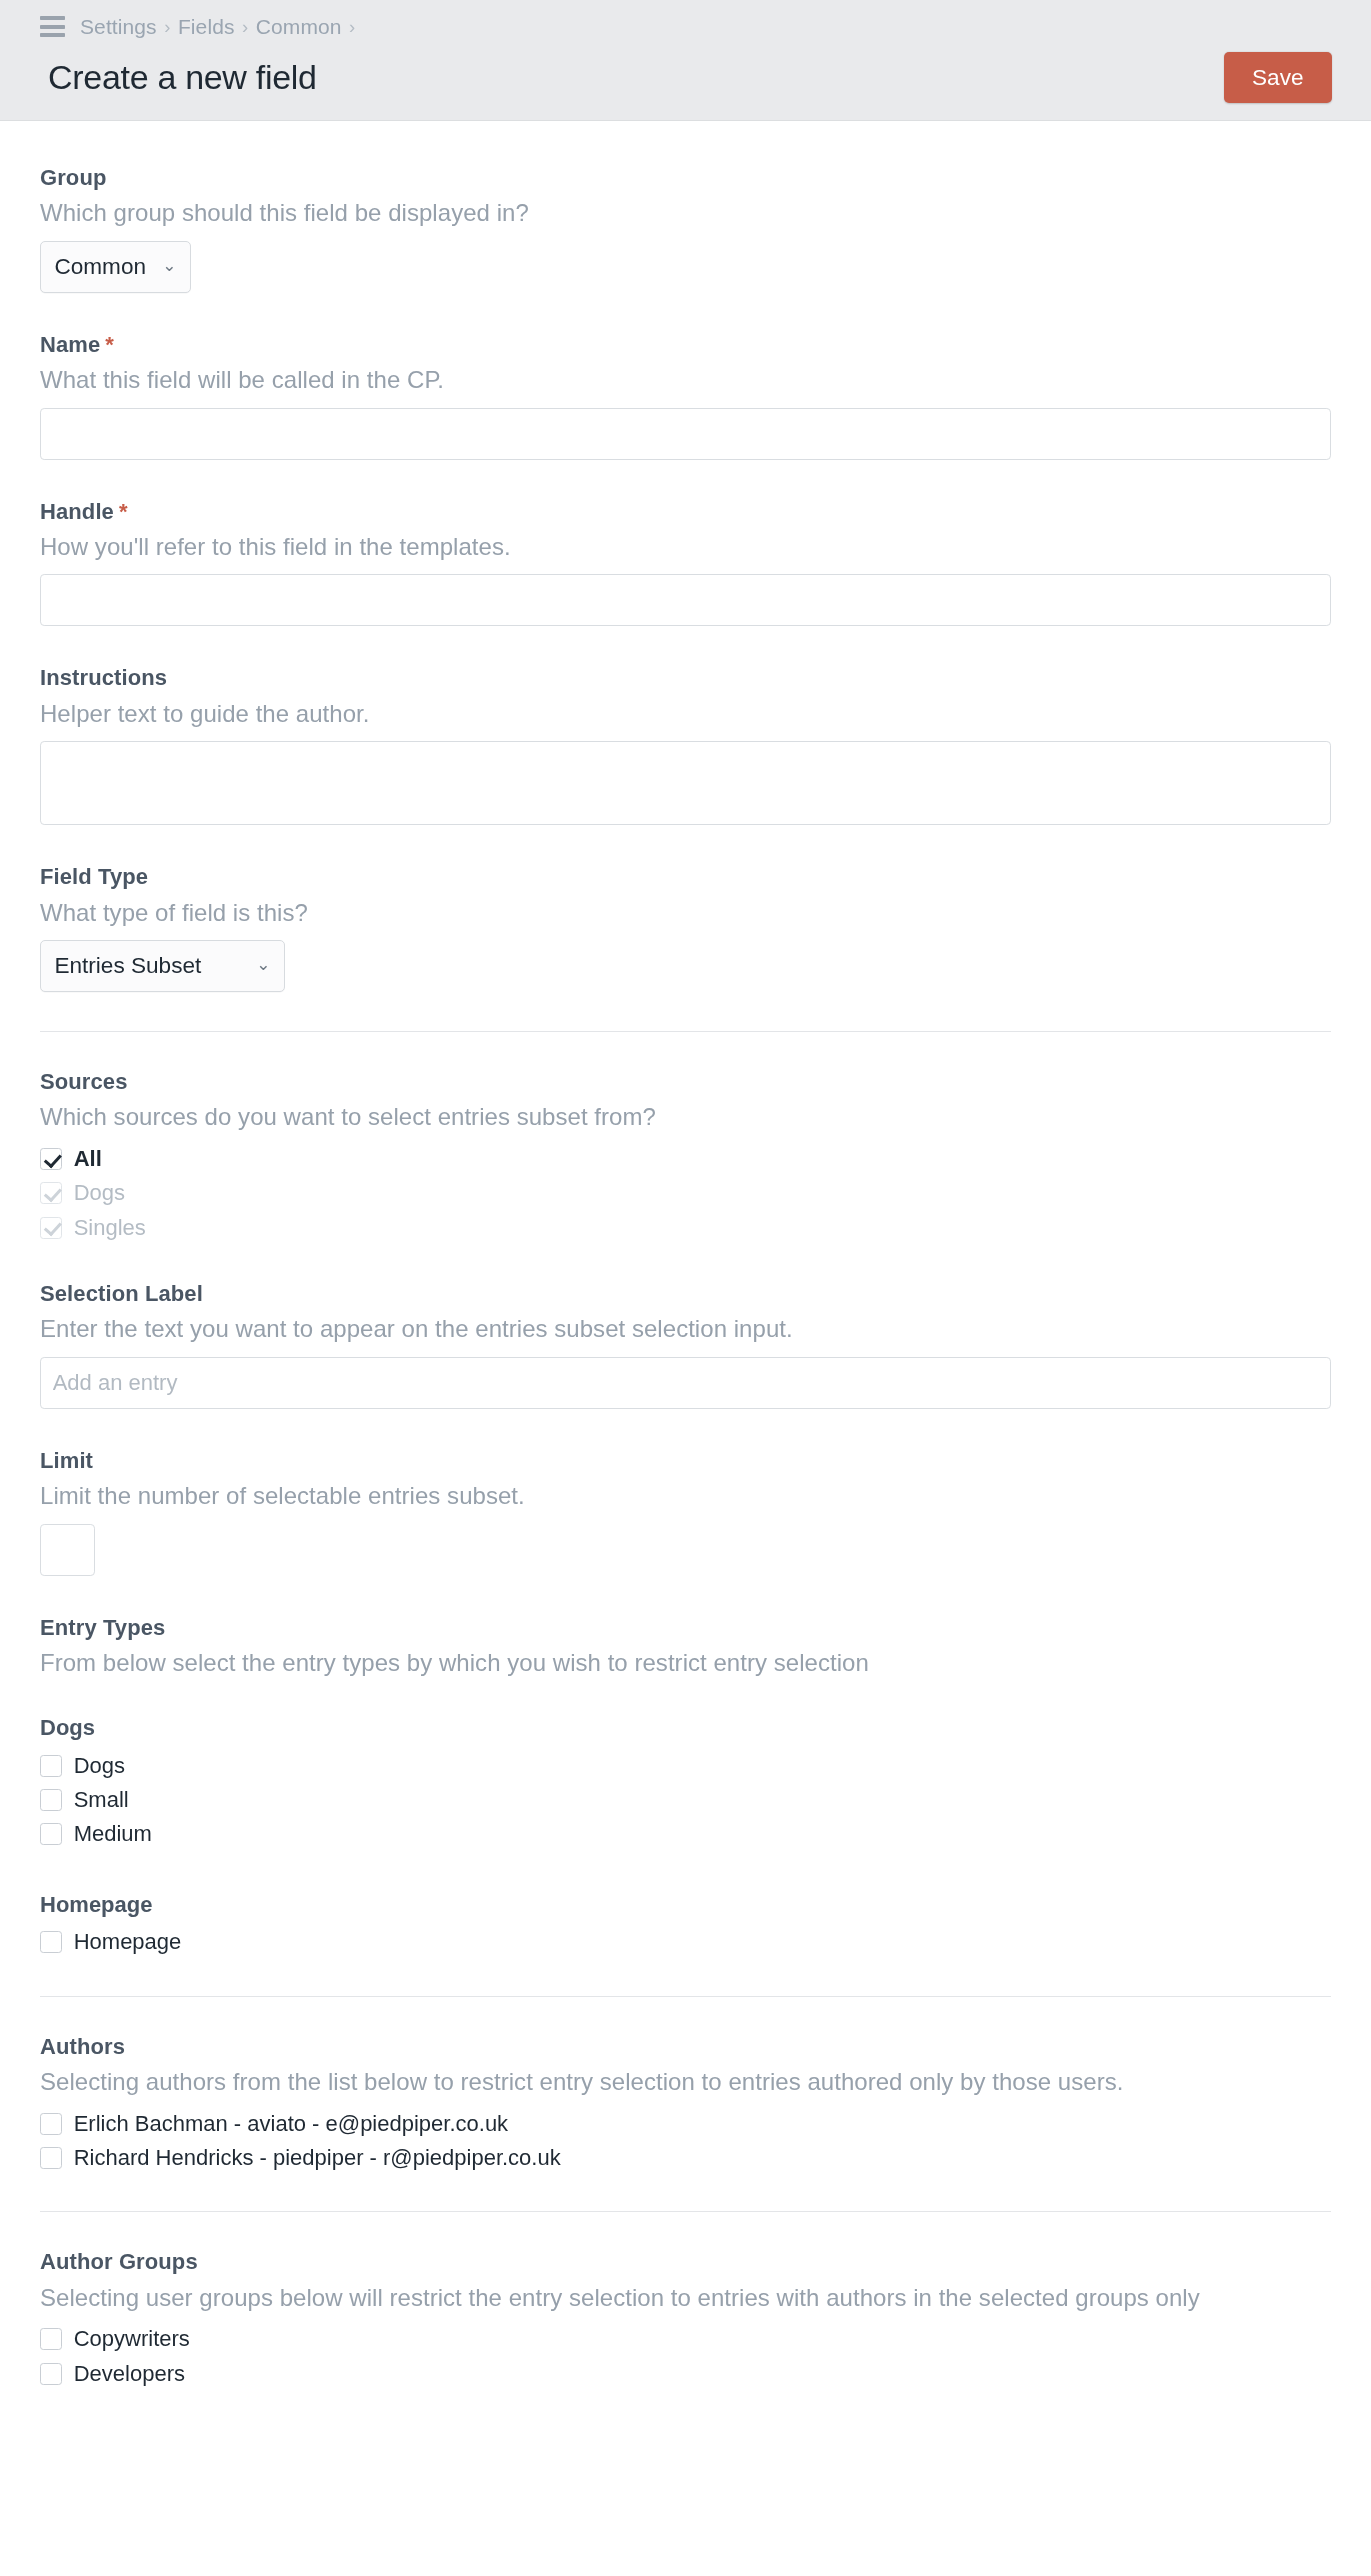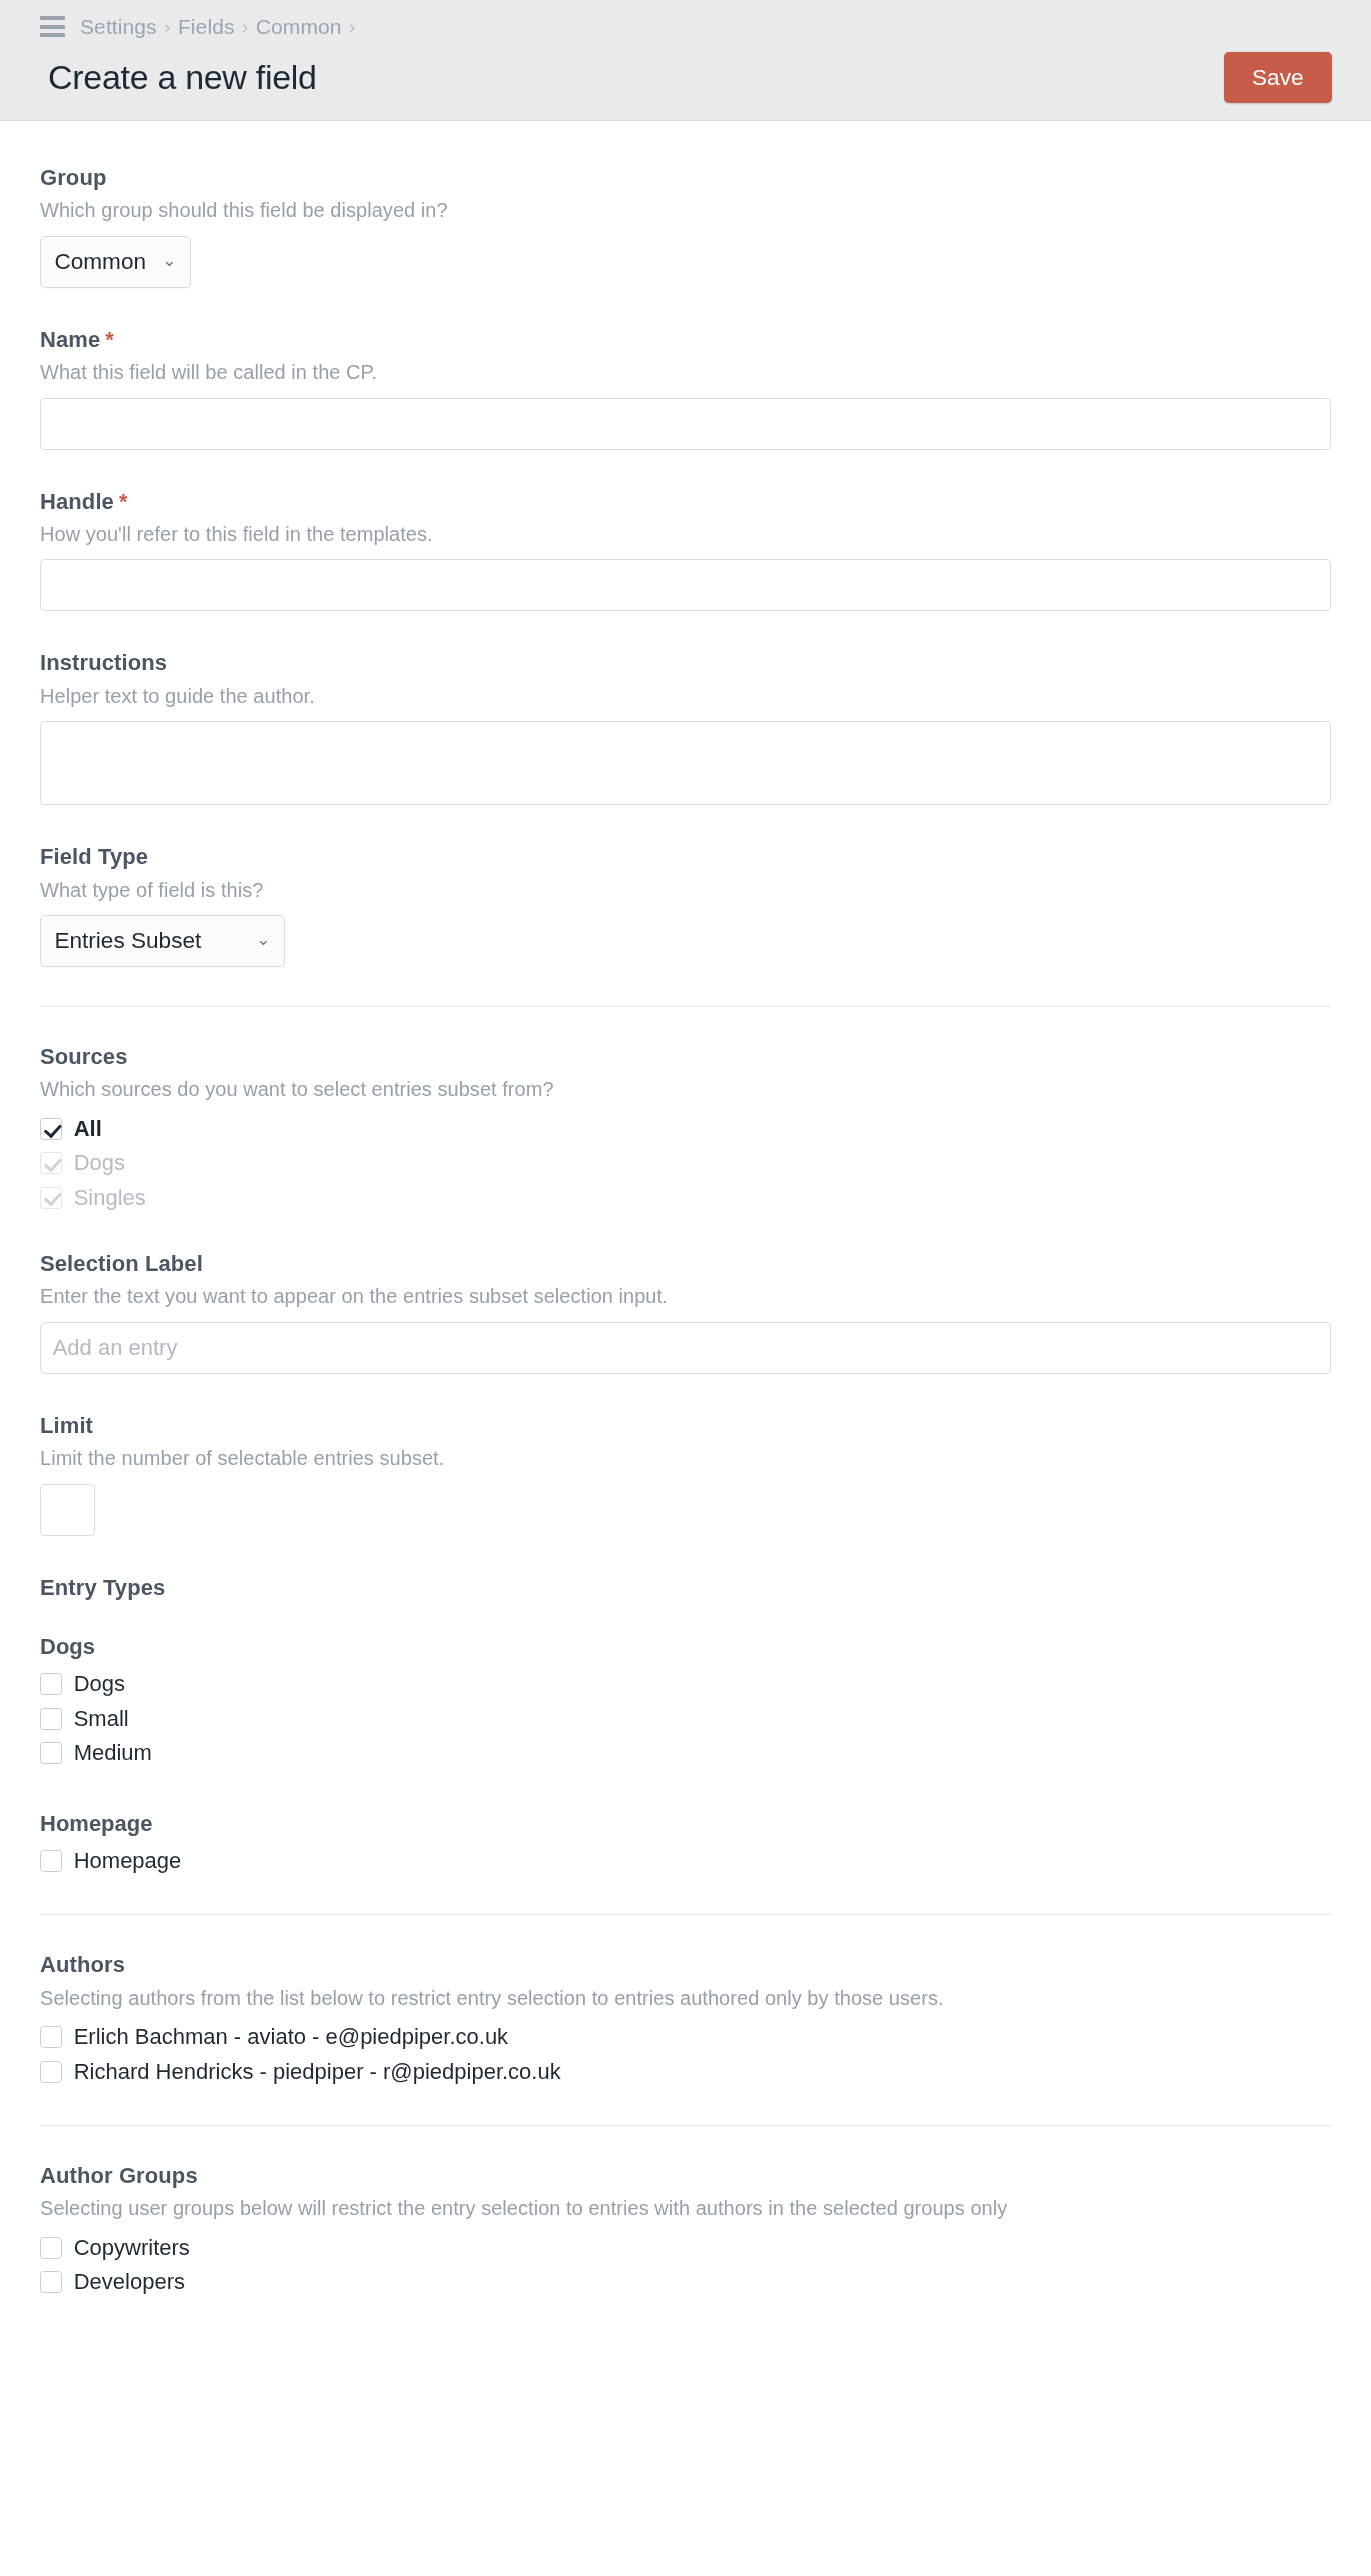--- a/index.html
+++ b/index.html
@@ -98,21 +98,21 @@
     margin: 0 0 8.4px 0;
     letter-spacing: 0.1px;
   }
   .req {
     color: #c75d48;
     font-weight: bold;
     font-size: 22px;
     margin-left: 5px;
   }
   .f-instructions {
-    font-size: 20px;
+    font-size: 24px;
     color: #96a0ab;
     margin: 0 0 13.4px 0;
     font-weight: 400;
     letter-spacing: 0.04px;
   }
 
   .input-text {
     display: block;
     width: 1291px;
     height: 52px;
@@ -344,20 +344,21 @@
   </div>
 
   <div class="field-block">
     <div class="f-label">Limit</div>
     <div class="f-instructions">Limit the number of selectable entries subset.</div>
     <input class="input-small" type="text" value="" style="">
   </div>
 
   <div class="field-block">
     <div class="f-label">Entry Types</div>
+    <div class="f-instructions">From below select the entry types by which you wish to restrict entry selection</div>
 
     <div class="spacer-30"></div>
 
     <div class="group-block">
       <div class="sub-head">Dogs</div>
       <div class="cb-row">
         <span class="cb"></span>
         <span class="cb-label">Dogs</span>
       </div>
       <div class="cb-row">

